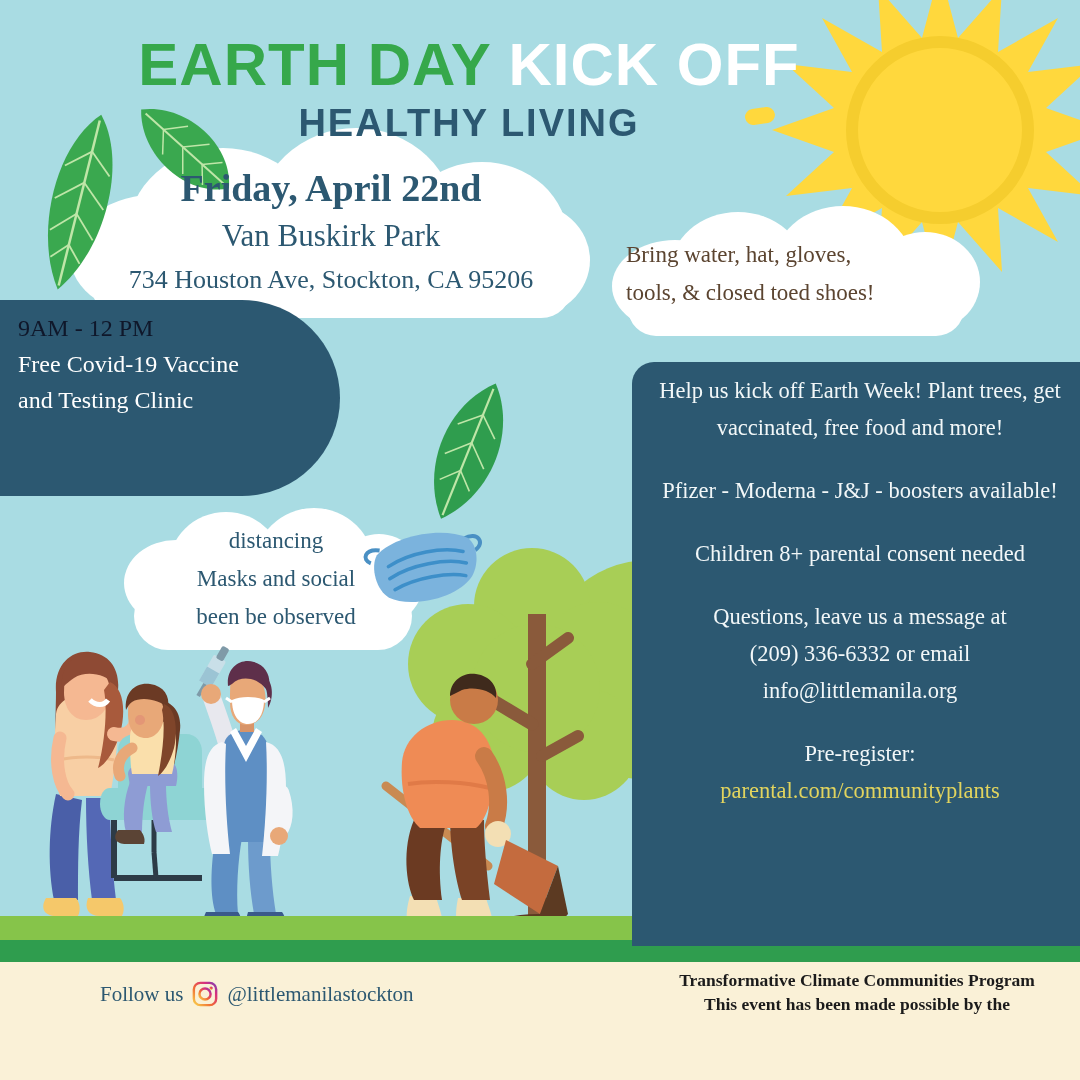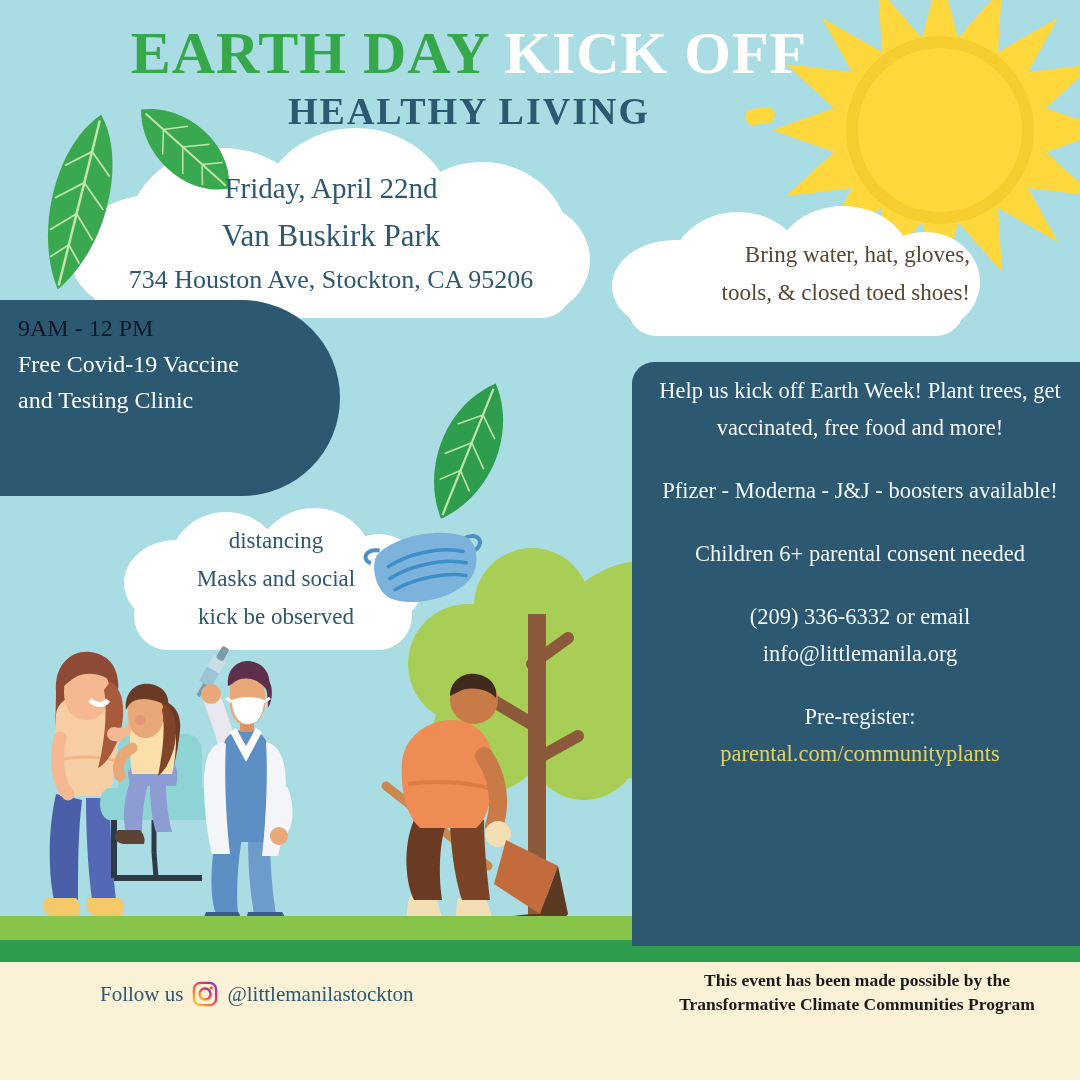--- a/index.html
+++ b/index.html
@@ -29,27 +29,27 @@
   .cloud-bring .b { position:absolute; background:#fff; border-radius:50%; }
 
   .cloud-mask { position: absolute; left: 124px; top: 508px; width: 300px; height: 146px; }
   .cloud-mask .b { position:absolute; background:#fff; border-radius:50%; }
 
   
   .date-text {
     position: absolute; left: 96px; top: 164px; width: 470px;
     text-align: center; color: #2c5871; z-index: 6;
   }
-  .date-text .l1 { font-size: 29px; line-height: 48px; }
+  .date-text .l1 { font-size: 38px; line-height: 48px; font-weight: bold; }
   .date-text .l2 { font-size: 31px; line-height: 48px; }
   .date-text .l3 { font-size: 26px; line-height: 40px; }
 
   .bring-text {
     position: absolute; left: 626px; top: 236px; width: 344px;
-    text-align: right; color: #5b4430; font-size: 23px; line-height: 38px; z-index: 6;
+    text-align: left; color: #5b4430; font-size: 23px; line-height: 38px; z-index: 6;
   }
 
   .mask-text {
     position: absolute; left: 138px; top: 522px; width: 276px;
     text-align: center; color: #2c5871; font-size: 23px; line-height: 38px; z-index: 6;
   }
 
   
   .schedule-panel {
     position: absolute; left: -40px; top: 300px; width: 380px; height: 196px;
@@ -124,22 +124,22 @@
   .logo-sgc { left: 818px; top: 1022px; }
   .sgc-txt { font-size: 9.5px; color: #e08a2e; font-family: "Liberation Sans", sans-serif; letter-spacing: 1.6px; line-height: 11.5px; font-weight: bold; }
 
   
   .logo-cci { left: 944px; top: 1020px; }
   .cci-sub { font-size: 6.5px; color: #7a6a4a; font-family: "Liberation Sans", sans-serif; line-height: 8px; }
   .cci-ring { font-size: 5.5px; fill: #6b6152; }
 
   
   .headline {
-    position: absolute; left: 0; top: 20px; width: 938px; text-align: center; z-index: 14;
-    font-family: Liberation Serif, serif;
+    position: absolute; left: 0; top: 32px; width: 938px; text-align: center; z-index: 14;
+    font-family: Liberation Sans, sans-serif;
   }
   .headline .line1 { font-size: 60px; font-weight: bold; letter-spacing: 1px; line-height: 66px; }
   .headline .earthday { color: #36a84b; }
   .headline .kickoff { color: #ffffff; }
   .headline .line2 { font-size: 38px; font-weight: bold; color: #2c5871; letter-spacing: 2px; line-height: 50px; }
 
   
   .illus { position: absolute; z-index: 5; }
 </style>
 </head>
@@ -254,21 +254,21 @@
   <div class="cloud-mask">
     <div class="b" style="left:0px;   top:32px;  width:104px; height:86px;"></div>
     <div class="b" style="left:44px;  top:4px;   width:116px; height:114px;"></div>
     <div class="b" style="left:130px; top:0px;   width:120px; height:118px;"></div>
     <div class="b" style="left:210px; top:26px;  width:90px;  height:92px;"></div>
     <div class="b" style="left:10px;  top:74px;  width:278px; height:68px; border-radius:34px;"></div>
   </div>
   <div class="mask-text">
     <div>distancing</div>
     <div>Masks and social</div>
-    <div>kick be observed</div>
+    <div>been be observed</div>
   </div>
 
   <svg class="illus" style="left:352px; top:512px; z-index:7;" width="150" height="110" viewBox="0 0 150 110">
     <g transform="rotate(-16 75 55)">
       <path d="M34 26 C20 20 14 30 22 36" fill="none" stroke="#4a90c4" stroke-width="4"></path>
       <path d="M118 38 C134 34 138 48 126 52" fill="none" stroke="#4a90c4" stroke-width="4"></path>
       <path d="M30 30 C52 16 100 20 122 38 C130 48 126 66 116 76 C96 94 48 90 30 74 C20 64 20 40 30 30 Z" fill="#7bb3dd"></path>
       <g stroke="#3d8fc9" stroke-width="3.5" fill="none" stroke-linecap="round">
         <path d="M38 44 C62 36 96 40 114 50"></path>
         <path d="M36 56 C60 48 96 52 114 62"></path>
@@ -276,22 +276,23 @@
       </g>
     </g>
   </svg>
 
   <div class="info-panel"></div>
   <div class="info-text">
     <p>Help us kick off Earth Week! Plant trees, get vaccinated, free food and more!</p>
     <div class="gap"></div>
     <p>Pfizer - Moderna - J&amp;J - boosters available!</p>
     <div class="gap"></div>
-    <p>Children 6+ parental consent needed</p>
+    <p>Children 8+ parental consent needed</p>
     <div class="gap"></div>
+    <p>Questions, leave us a message at</p>
     <p>(209) 336-6332 or email</p>
     <p>info@littlemanila.org</p>
     <div class="gap"></div>
     <div class="prereg">Pre-register:</div>
     <div class="url">parental.com/communityplants</div>
   </div>
 
   <svg class="illus" style="left:380px; top:548px; z-index:6;" width="300" height="400" viewBox="0 0 300 400">
 
     <g fill="#a8ce56">
@@ -456,22 +457,22 @@
         </linearGradient>
       </defs>
       <rect x="2" y="2" width="24" height="24" rx="7" fill="none" stroke="url(#igg)" stroke-width="2.6"></rect>
       <circle cx="14" cy="14" r="6" fill="none" stroke="url(#igg)" stroke-width="2.6"></circle>
       <circle cx="20.6" cy="7.6" r="1.8" fill="url(#igg)"></circle>
     </svg>
     <span>@littlemanilastockton</span>
   </div>
 
   <div class="tcc-text">
+    <div>Transformative Climate Communities Program</div>
     <div>This event has been made possible by the</div>
-    <div>Transformative Climate Communities Program</div>
   </div>
 
   <div class="logo logo-sjc">
     <svg width="40" height="52" viewBox="0 0 40 52">
       <rect x="17" y="18" width="6" height="32" fill="#9a7b4a"></rect>
       <path d="M18 20 C6 18 2 8 8 2 C16 2 20 10 18 20 Z" fill="#7fb84a"></path>
       <path d="M22 18 C34 14 38 4 32 0 C24 2 20 10 22 18 Z" fill="#a8cc5e"></path>
       <path d="M20 14 C26 8 34 8 36 12 C30 18 24 18 20 14 Z" fill="#6aa83a"></path>
     </svg>
     <div style="margin-left:3px;">

